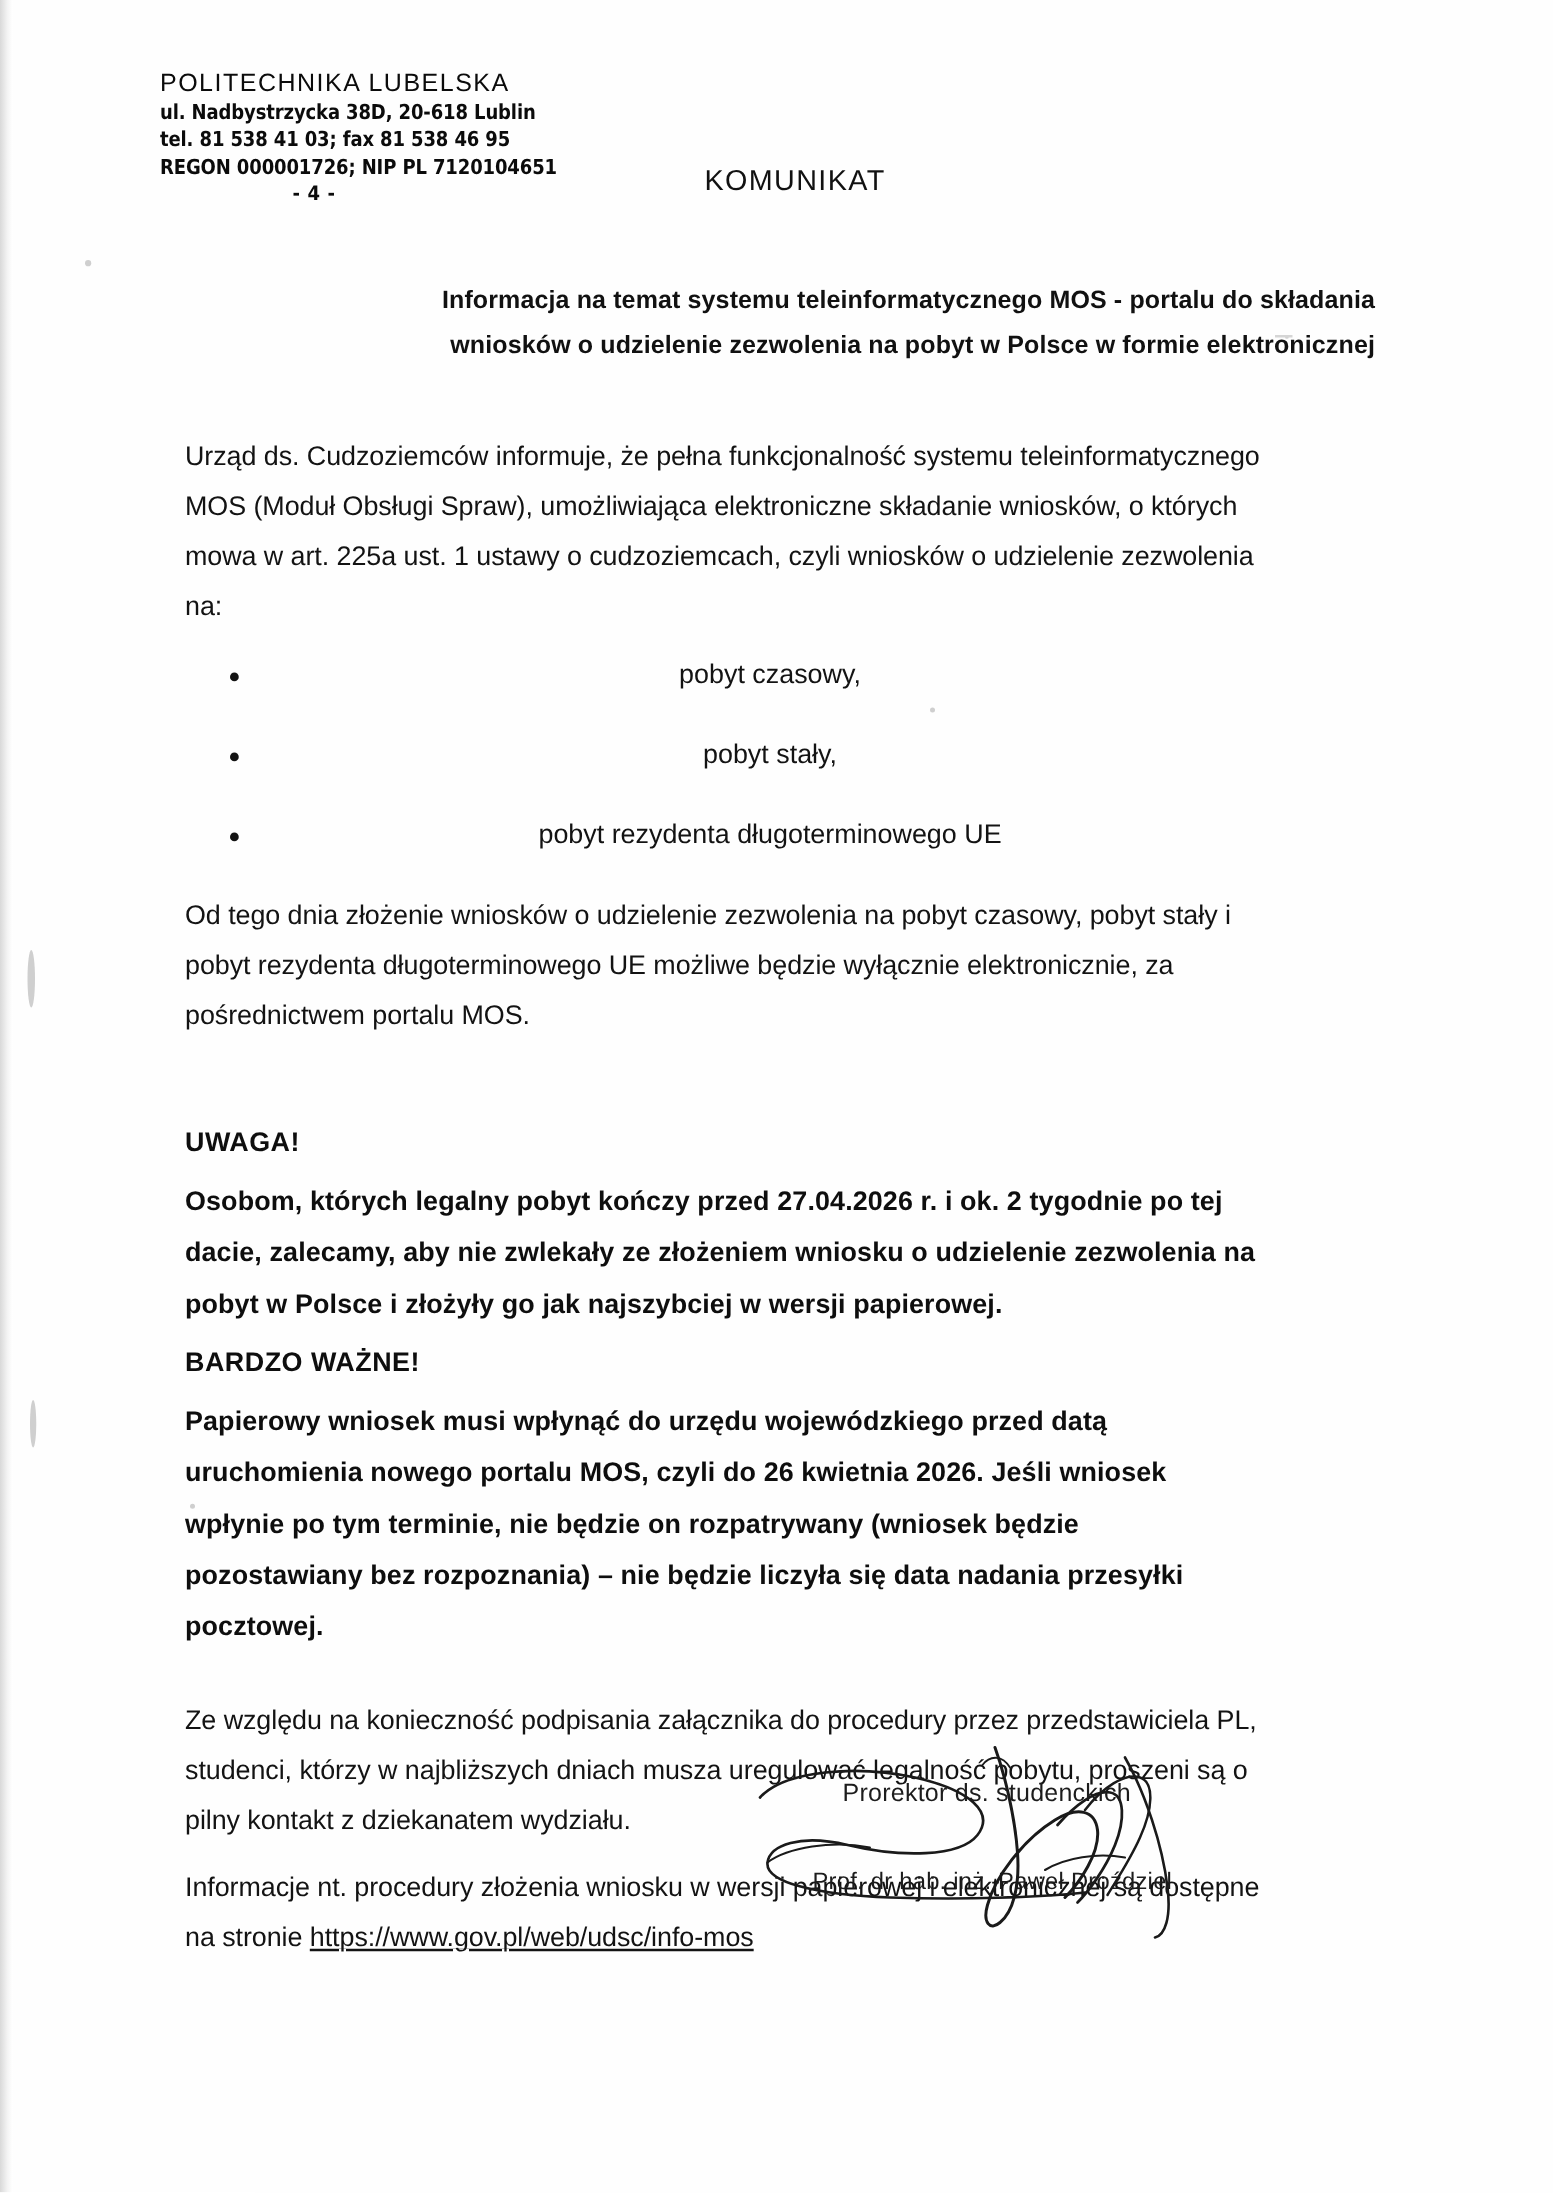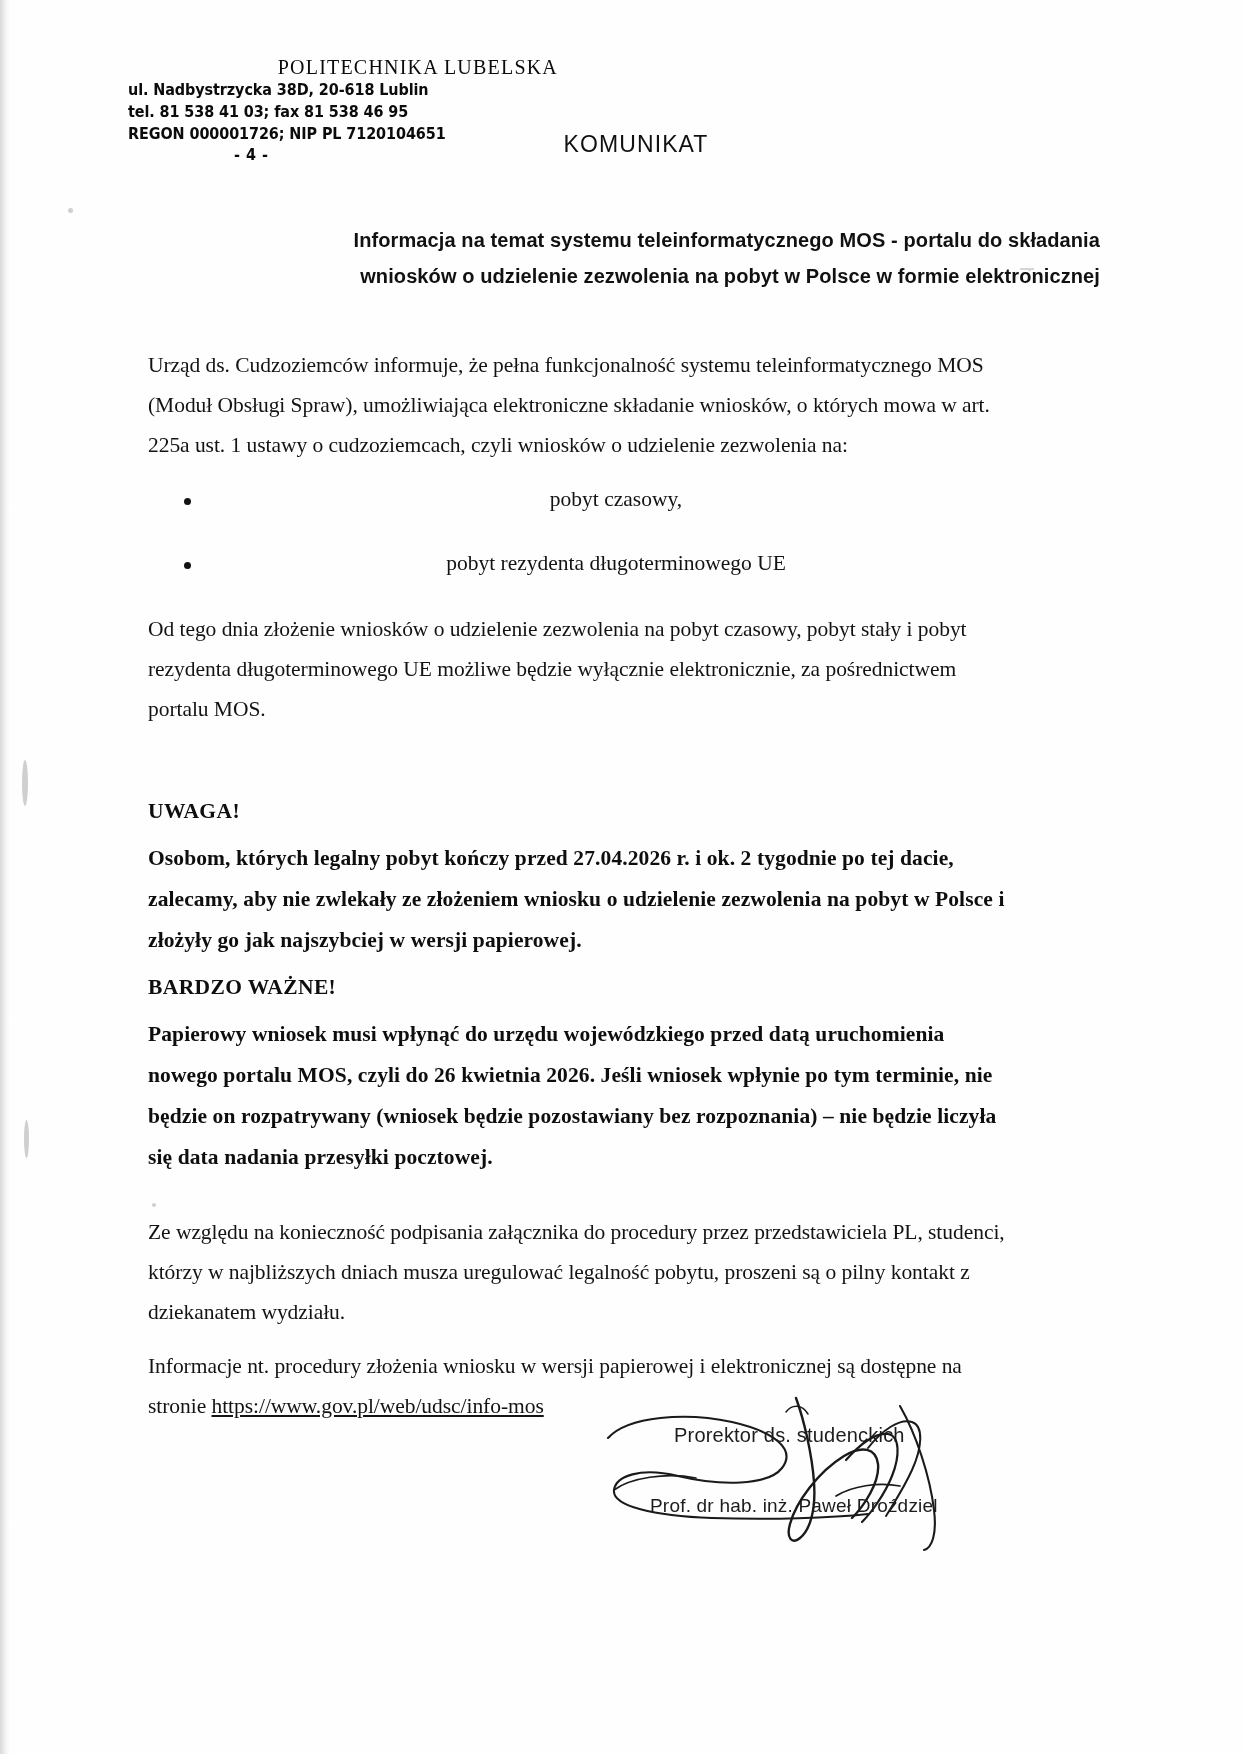--- a/index.html
+++ b/index.html
@@ -41,26 +41,25 @@
   .stamp {
     position: absolute;
     left: 128px;
     top: 56px;
     width: 430px;
     font-family: "DejaVu Sans Condensed", "Liberation Sans", sans-serif;
     color: #1a1a1a;
     filter: contrast(1.15);
   }
   .stamp-org {
-    font-family: Liberation Serif, serif;
+    font-family: Liberation Sans, sans-serif;
     font-size: 20px;
     letter-spacing: 1.2px;
     line-height: 1.15;
     white-space: nowrap;
-    text-align: right;
   }
   .stamp-line {
     font-size: 16.5px;
     line-height: 1.32;
     letter-spacing: -0.1px;
     font-weight: 600;
     white-space: nowrap;
     transform: scaleX(0.97);
     transform-origin: left center;
   }
@@ -102,21 +101,20 @@
     display: block;
     white-space: nowrap;
   }
 
   
   .body-block {
     position: absolute;
     left: 148px;
     top: 345px;
     width: 862px;
-    font-family: Liberation Serif, serif;
   }
   p.para {
     margin: 0 0 0 0;
     font-size: 21.5px;
     line-height: 40px;
     letter-spacing: -0.05px;
     color: #131313;
   }
   .spacer-sm { height: 14px; }
   .spacer-md { height: 34px; }
@@ -228,20 +226,24 @@
   </div>
 
   <div class="body-block">
 
     <p class="para">Urząd ds. Cudzoziemców informuje, że pełna funkcjonalność systemu teleinformatycznego MOS (Moduł Obsługi Spraw), umożliwiająca elektroniczne składanie wniosków, o których mowa w art. 225a ust. 1 ustawy o cudzoziemcach, czyli wniosków o udzielenie zezwolenia na:</p>
 
     <ul class="bullets">
       <li>
         <span class="dot"></span>
         <span>pobyt czasowy,</span>
+      </li>
+      <li>
+        <span class="dot"></span>
+        <span>pobyt stały,</span>
       </li>
       <li>
         <span class="dot"></span>
         <span>pobyt rezydenta długoterminowego UE</span>
       </li>
     </ul>
 
 
     <div class="spacer-sm"></div>
 

